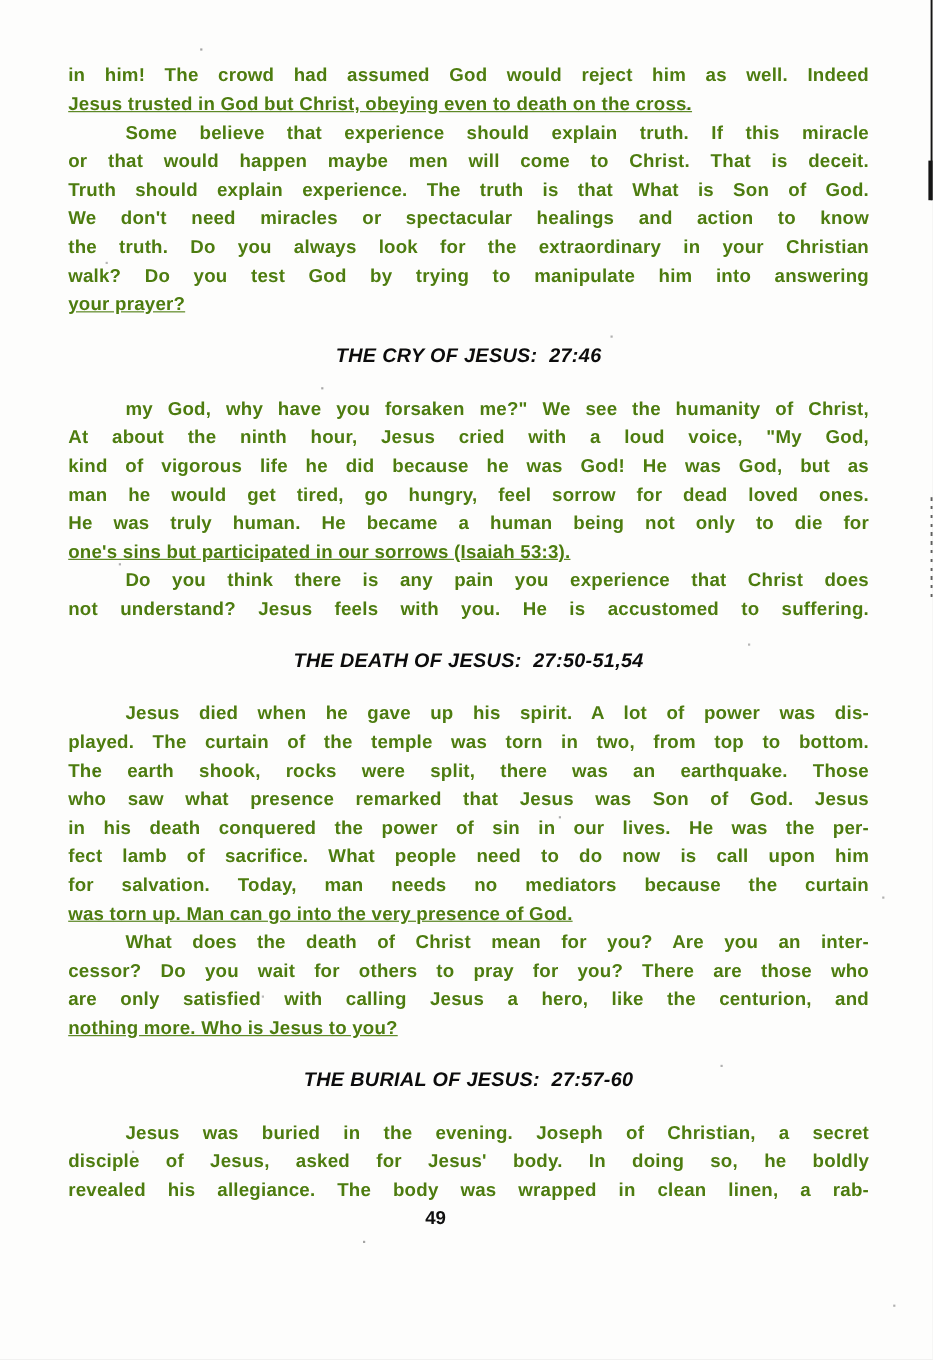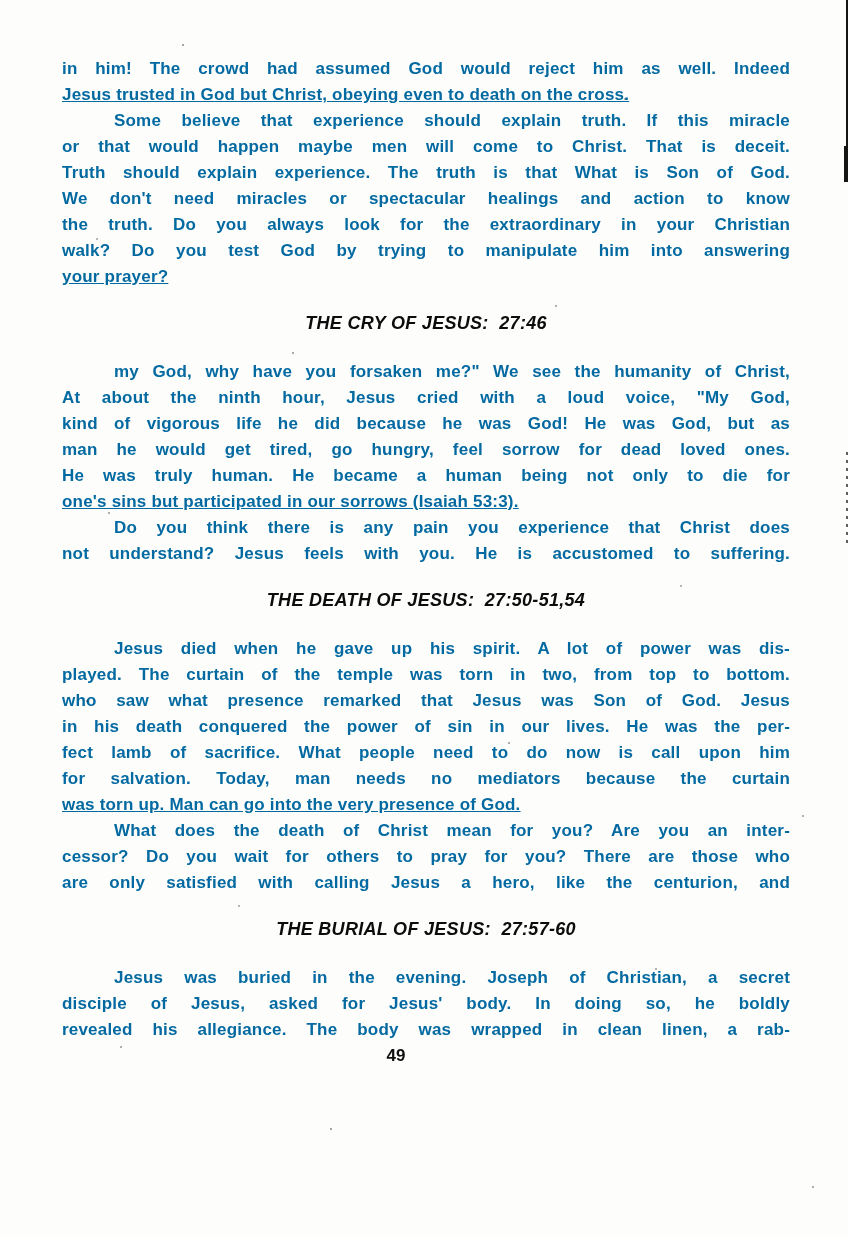--- a/index.html
+++ b/index.html
@@ -21,21 +21,21 @@
     box-sizing: border-box;
     padding: 56px 58px 0 62px;
     width: 100%;
   }
   .para {
     margin: 0;
     font-size: 17px;
     font-weight: 700;
     line-height: 26px;
     letter-spacing: 0.2px;
-    color: #0369a1;
+    color: #4d7c0f;
   }
   .line {
     text-align: justify;
     text-align-last: justify;
     min-height: 26px;
   }
   .line.last {
     text-align-last: left;
     text-decoration: underline;
   }
@@ -145,30 +145,32 @@
         <div class="line last">one's sins but participated in our sorrows (Isaiah 53:3).</div>
       </div>
       <div class="para indent">
         <div class="line">Do you think there is any pain you experience that Christ does</div>
         <div class="line">not understand?  Jesus feels with you.  He is accustomed to suffering.</div>
       </div>
       <div class="heading">THE DEATH OF JESUS:  27:50-51,54</div>
       <div class="para indent">
         <div class="line">Jesus died when he gave up his spirit.  A lot of power was dis-</div>
         <div class="line">played.  The curtain of the temple was torn in two, from top to bottom.</div>
+        <div class="line">The earth shook, rocks were split, there was an earthquake.  Those</div>
         <div class="line">who saw what presence remarked that Jesus was Son of God.  Jesus</div>
         <div class="line">in his death conquered the power of sin in our lives.  He was the per-</div>
         <div class="line">fect lamb of sacrifice.  What people need to do now is call upon him</div>
         <div class="line">for salvation.  Today, man needs no mediators because the curtain</div>
         <div class="line last">was torn up.  Man can go into the very presence of God.</div>
       </div>
       <div class="para indent">
         <div class="line">What does the death of Christ mean for you?  Are you an inter-</div>
         <div class="line">cessor?  Do you wait for others to pray for you?  There are those who</div>
         <div class="line">are only satisfied with calling Jesus a hero, like the centurion, and</div>
+        <div class="line last">nothing more.  Who is Jesus to you?</div>
       </div>
       <div class="heading">THE BURIAL OF JESUS:  27:57-60</div>
       <div class="para indent">
         <div class="line">Jesus was buried in the evening.  Joseph of Christian, a secret</div>
         <div class="line">disciple of Jesus, asked for Jesus' body.   In doing so, he boldly</div>
         <div class="line">revealed his allegiance.  The body was wrapped in clean linen,  a rab-</div>
       </div>
       <div class="page-number">49</div>
   </div>
   <div class="edge-line"></div>

